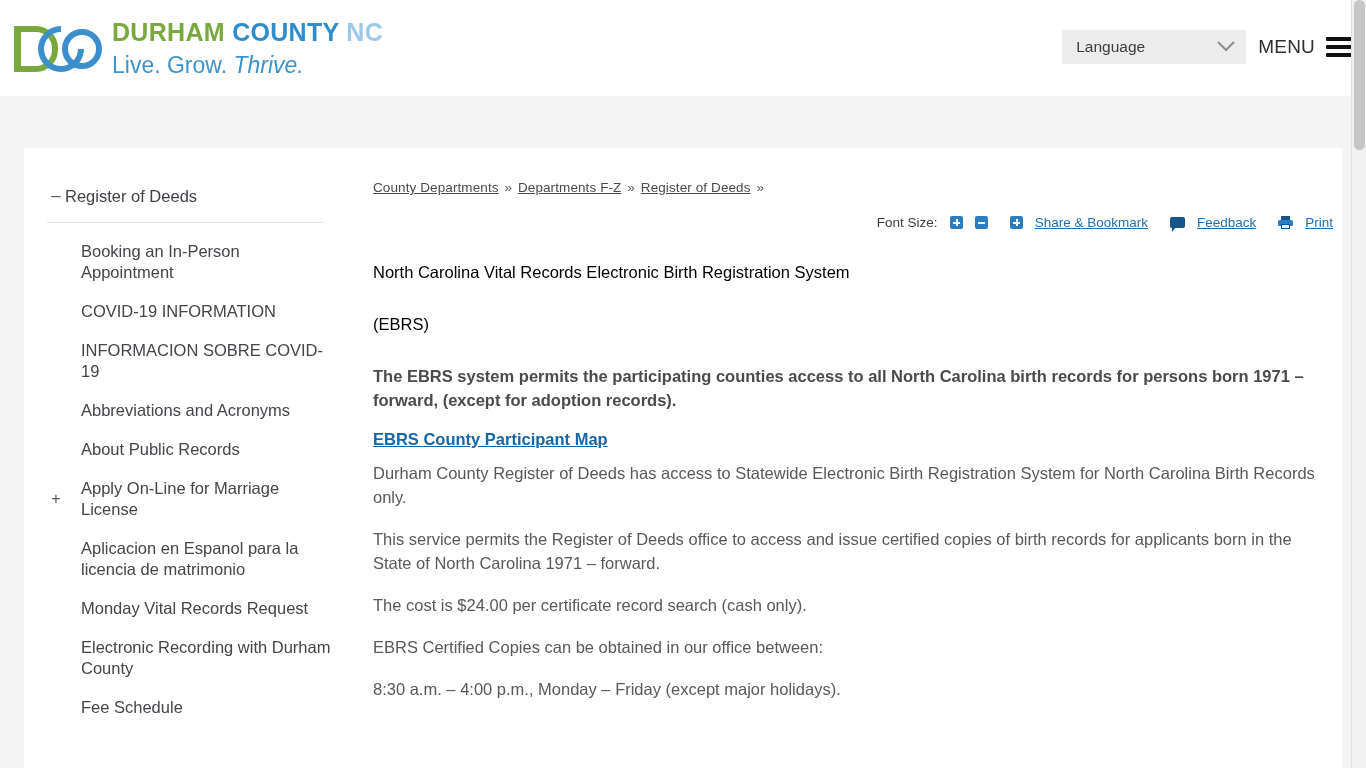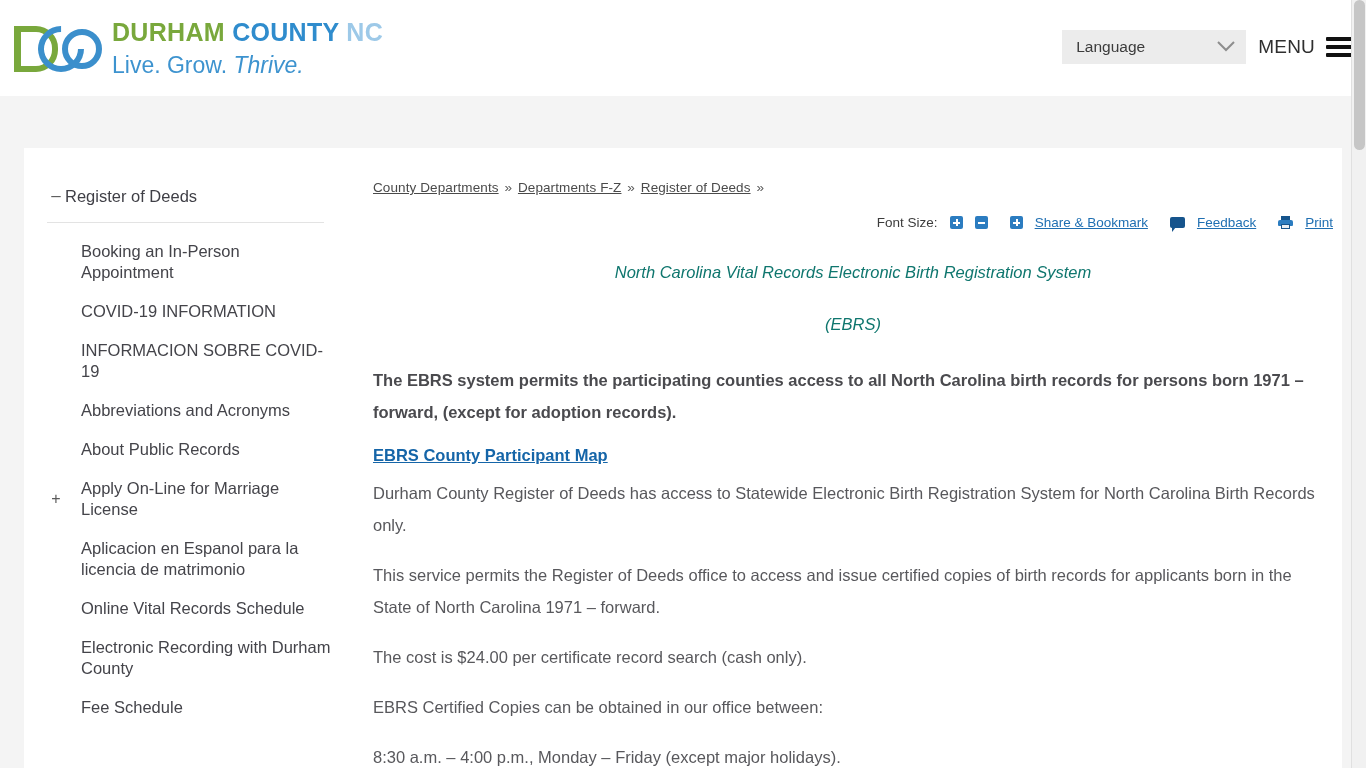--- a/index.html
+++ b/index.html
@@ -290,30 +290,29 @@
   }
   .printer-icon .out {
     position: absolute; left: 3px; top: 8px;
     width: 9px; height: 5px;
     background: #e9eef3;
     border: 1px solid #16548c;
   }
 
   #article { font-size: 0; }
   .center-line {
-    text-align: center;
+    text-align: left;
     font-size: 16.5px;
-    color: #0f766e;
+    color: #000000;
     line-height: 24px;
     margin: 0 0 28px 0;
-    font-style: italic;
   }
   .body-para {
     font-size: 16.5px;
-    line-height: 32px;
+    line-height: 24px;
     color: #58585c;
     margin: 0 0 18px 0;
   }
   .body-para.bold {
     font-weight: bold;
     color: #4a4a4e;
   }
   .link-para { margin: 0 0 12px 0; }
   .link-para a {
     font-size: 16.5px;
@@ -404,21 +403,21 @@
           <span class="side-label">About Public Records</span>
         </div>
         <div class="side-item has-toggle">
           <span class="toggle-sign">+</span>
           <span class="side-label">Apply On-Line for Marriage License</span>
         </div>
         <div class="side-item">
           <span class="side-label">Aplicacion en Espanol para la licencia de matrimonio</span>
         </div>
         <div class="side-item">
-          <span class="side-label">Online Vital Records Schedule</span>
+          <span class="side-label">Monday Vital Records Request</span>
         </div>
         <div class="side-item">
           <span class="side-label">Electronic Recording with Durham County</span>
         </div>
         <div class="side-item">
           <span class="side-label">Fee Schedule</span>
         </div>
       </div>
     </nav>
 

